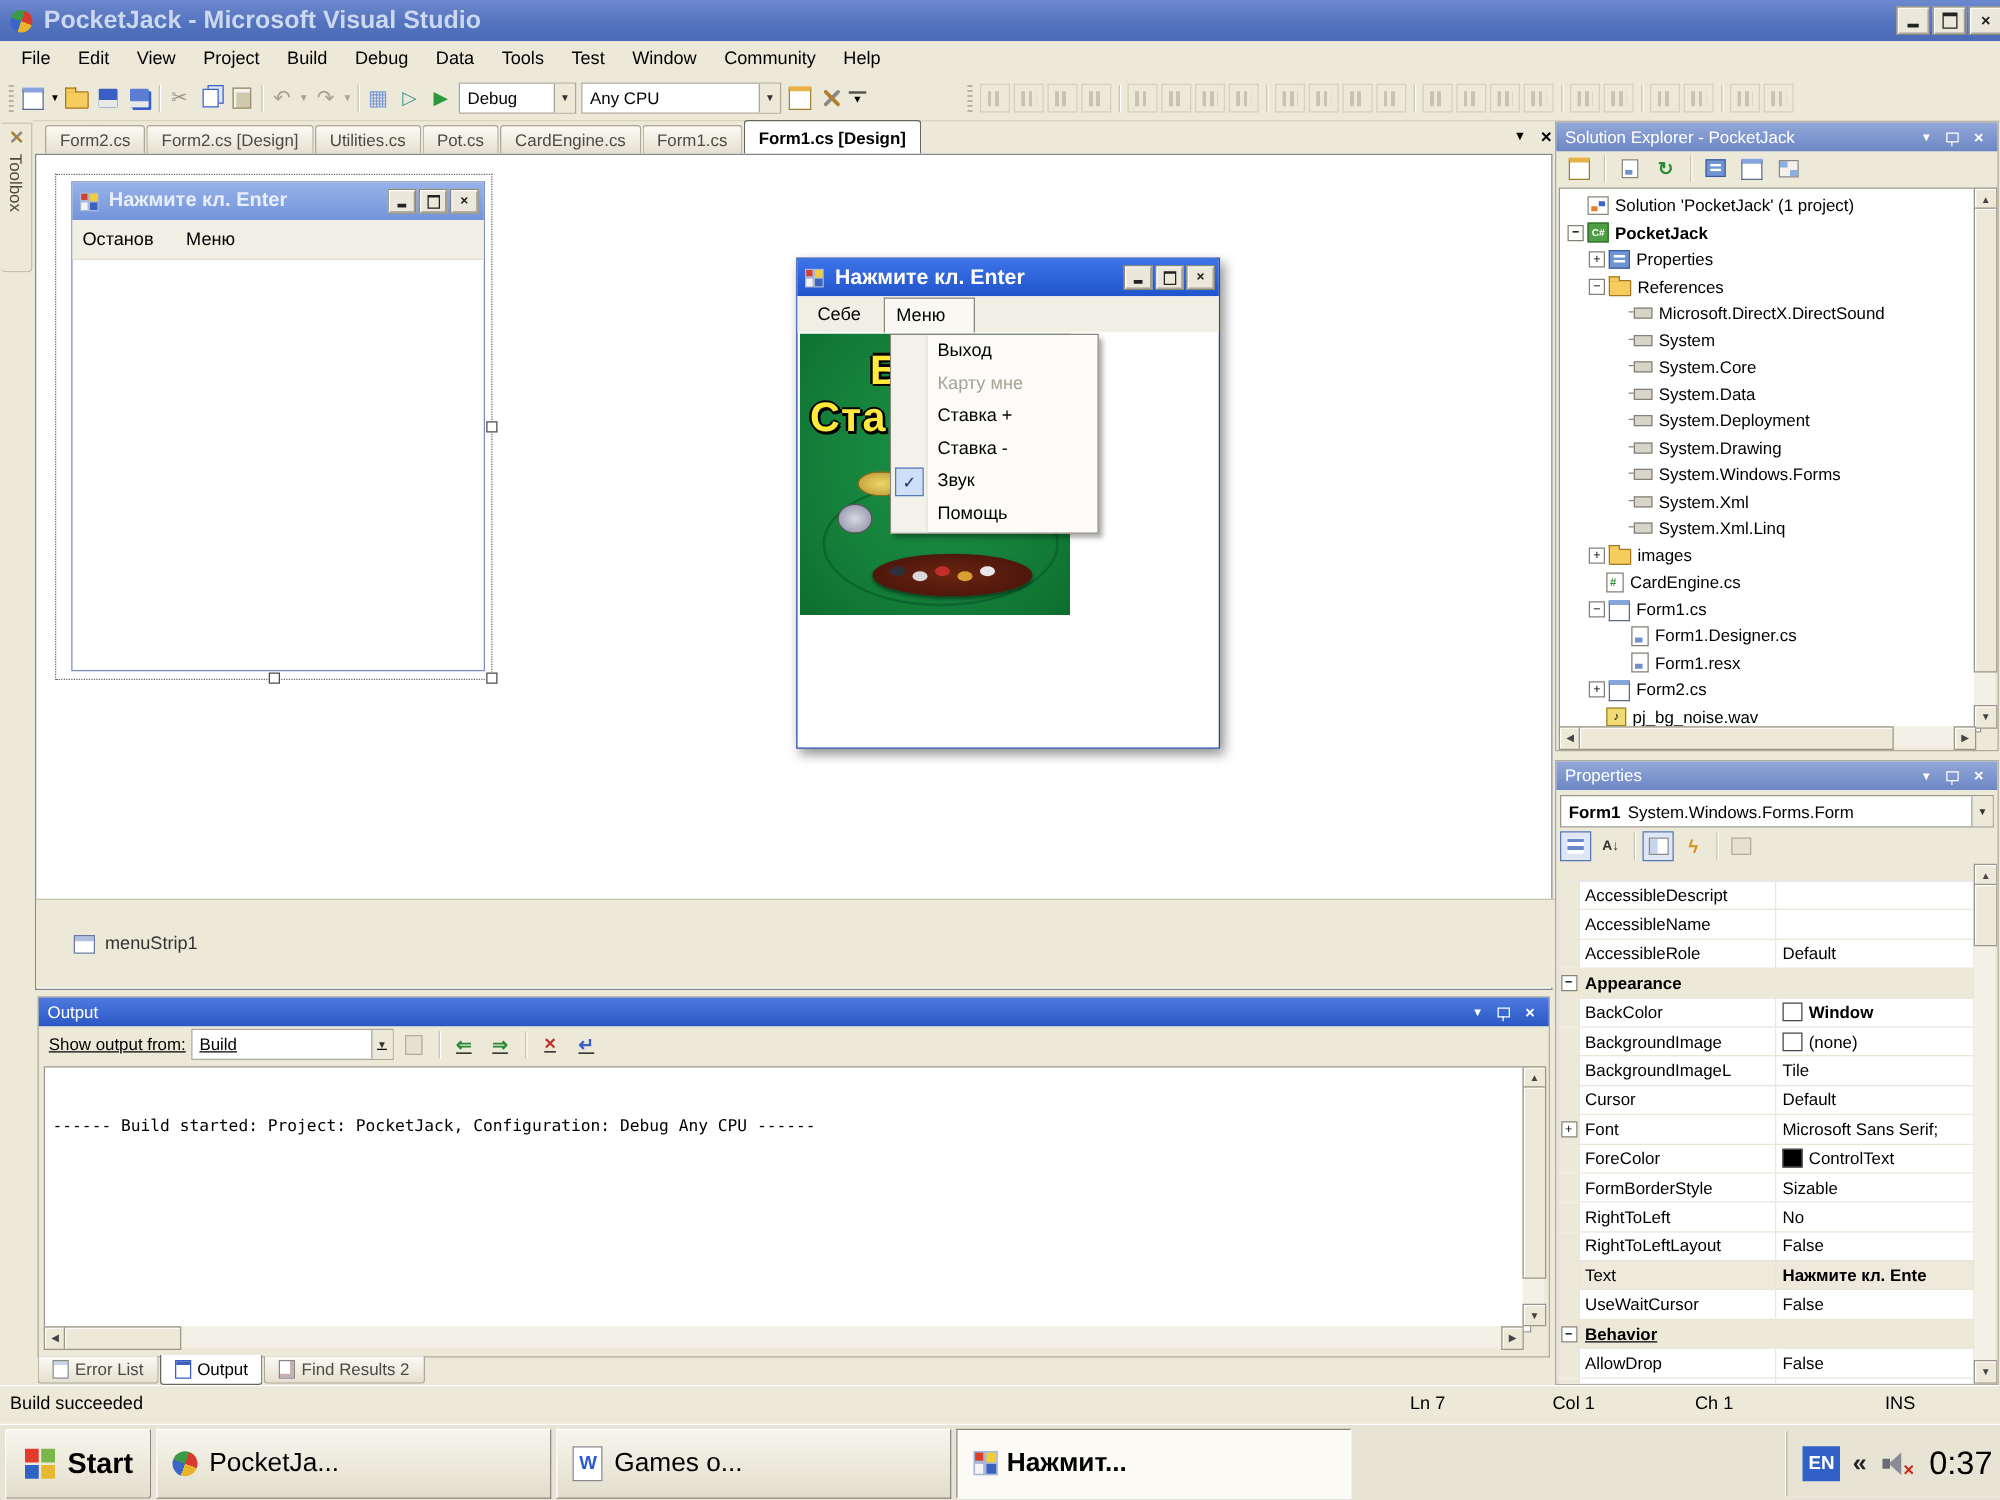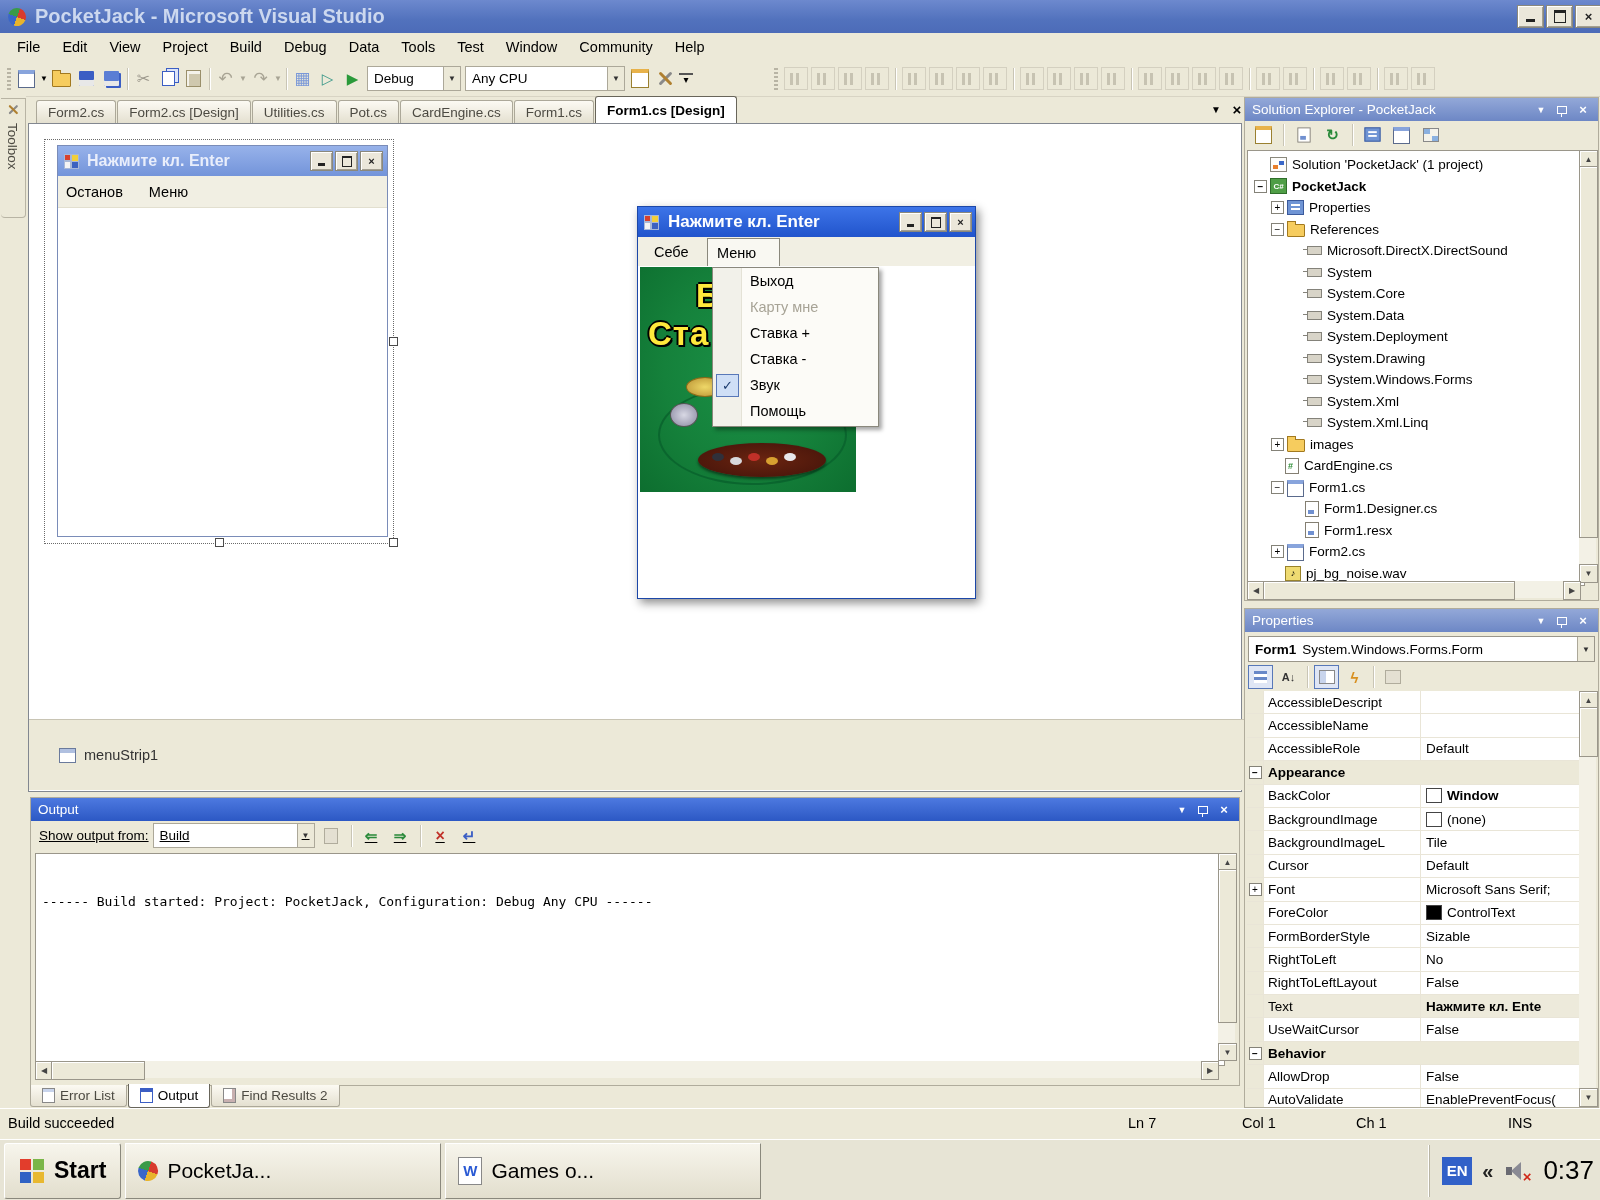--- a/index.html
+++ b/index.html
@@ -581,21 +581,21 @@
       <span class="tbico" style="border:1px solid #5878b8;background:#dfe6f5;width:23px;height:22px;">
           <span style="width:14px;height:12px;background:#fff;border:1px solid #888;box-shadow:inset 6px 0 0 #c8d4ec;"></span>
         </span>
       <span class="tbico" style="color:#d89020;font-size:15px;font-weight:bold;">ϟ</span>
       <span class="tbsep"></span>
       <span class="tbico">
           <span style="width:14px;height:12px;background:#e4e0d2;border:1px solid #b0ac9c;"></span>
         </span>
     </div>
 
-    <div class="abs" style="left:2px;top:82px;width:332px;height:488px;background:#c4b5fd;overflow:hidden;">
+    <div class="abs" style="left:2px;top:96px;width:332px;height:488px;background:#c4b5fd;overflow:hidden;">
       <div class="prow">
           <span class="pmargin"></span>
           <span class="pname">AccessibleDescript</span>
           <span class="pval"></span>
         </div>
       <div class="prow">
           <span class="pmargin"></span>
           <span class="pname">AccessibleName</span>
           <span class="pval"></span>
         </div>
@@ -674,21 +674,21 @@
         </div>
       <div class="prow">
           <span class="pmargin"></span>
           <span class="pname">UseWaitCursor</span>
           <span class="pval">False</span>
         </div>
       <div class="prow cat">
           <span class="pmargin">
             <span class="exp" style="margin:0;">−</span>
           </span>
-          <span class="pname" style="border-right:none;">Behavior</span>
+          <span class="pname" style="border-right:none;text-decoration:underline;">Behavior</span>
           <span class="pval"></span>
         </div>
       <div class="prow">
           <span class="pmargin"></span>
           <span class="pname">AllowDrop</span>
           <span class="pval">False</span>
         </div>
       <div class="prow">
           <span class="pmargin"></span>
           <span class="pname">AutoValidate</span>
@@ -715,20 +715,24 @@
       <span class="xp-flag"></span>
       <span>Start</span>
     </span>
     <span class="task-btn" style="width:290px;">
       <span class="pinwheel"></span>
       <span>PocketJa...</span>
     </span>
     <span class="task-btn" style="width:290px;">
       <span class="wordpage">W</span>
       <span>Games o...</span>
+    </span>
+    <span class="task-btn active" style="width:290px;">
+      <span class="form-icon" style="transform:scale(1.3);margin-left:3px;"></span>
+      <span>Нажмит...</span>
     </span>
     <span class="flex" style="margin-left:auto;height:52px;border-left:1px solid #b8b4a4;box-shadow:-1px 0 0 #fff;padding-left:12px;gap:10px;">
       <span class="g" style="width:30px;height:28px;background:#3160c8;color:#fff;font-size:15px;font-weight:bold;">EN</span>
       <span class="g" style="font-size:20px;font-weight:bold;color:#222;">«</span>
       <span class="spk">
           <span class="b1"></span>
           <span class="b2"></span>
           <span class="x">×</span>
         </span>
       <span style="font-size:26px;padding:0 10px 0 4px;">0:37</span>

